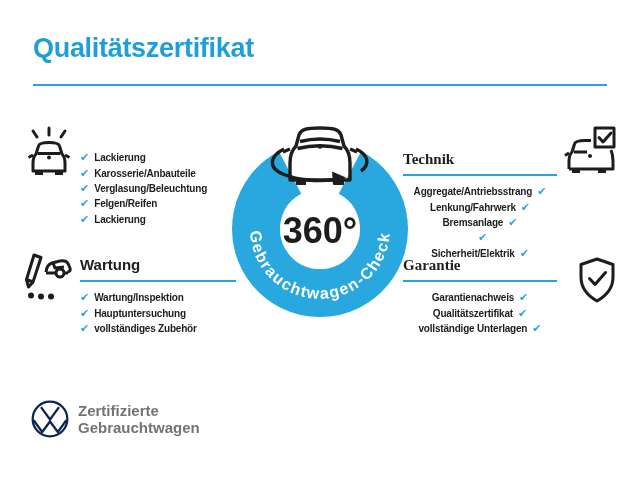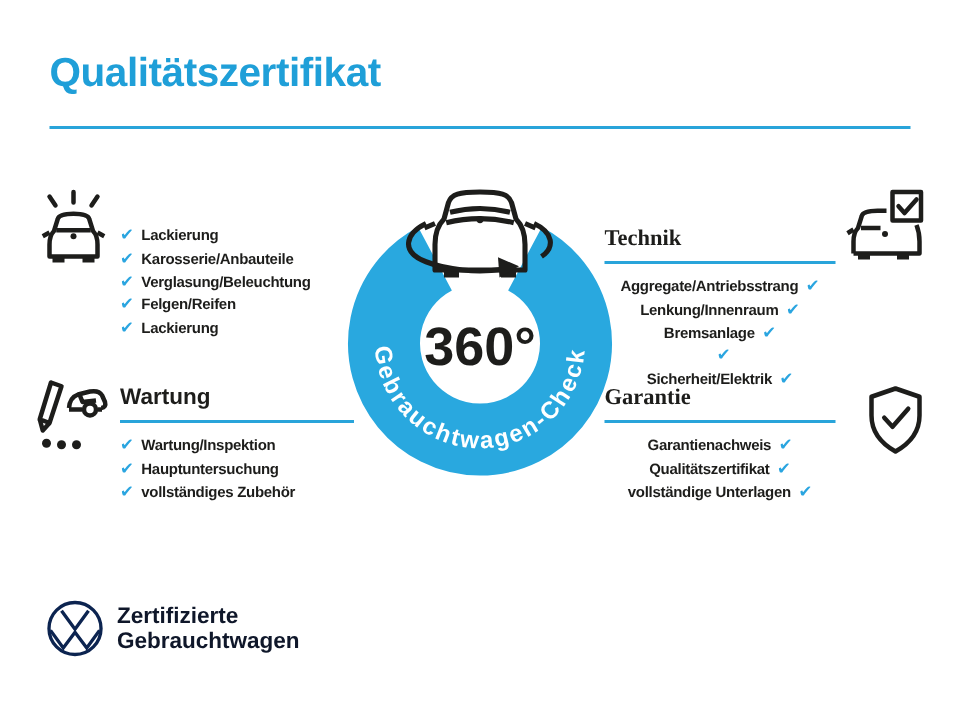--- a/index.html
+++ b/index.html
@@ -39,21 +39,21 @@
   .ring-text{font-family:"Liberation Sans", sans-serif;font-size:16px;font-weight:700;
              fill:#ffffff;letter-spacing:1.5px;}
   .degree-text{font-family:"Liberation Sans", sans-serif;font-size:36px;font-weight:700;
                fill:#1d1d1b;text-anchor:middle;}
   .car360{fill:none;stroke:#1d1d1b;stroke-width:3.4;stroke-linejoin:round;}
 
   
   .footer-logo{position:absolute;left:30px;top:399px;}
   .vw{fill:none;stroke:#0c2450;stroke-width:2.7;}
   .footer-text{position:absolute;left:78px;top:402px;font-size:15px;line-height:17px;
-               font-weight:700;color:#0f172a;}
+               font-weight:700;color:#737373;}
 </style>
 </head>
 <body>
 
 <div class="canvas">
 
   <h1 class="page-title">Qualitätszertifikat</h1>
   <div class="title-rule"></div>
 
   <svg class="corner-icon" style="left:24px;top:126px;" width="50" height="52" viewBox="0 0 50 52">
@@ -115,21 +115,21 @@
       </div>
   </div>
 
   <div class="quad quad-right top-quad">
     <h2>Technik</h2>
     <div class="row">
         <span class="label">Aggregate/Antriebsstrang</span>
         <span class="check">✔</span>
       </div>
     <div class="row">
-        <span class="label">Lenkung/Innenraum</span>
+        <span class="label">Lenkung/Fahrwerk</span>
         <span class="check">✔</span>
       </div>
     <div class="row">
         <span class="label">Bremsanlage</span>
         <span class="check">✔</span>
       </div>
     <div class="row">
         <span class="check">✔</span>
       </div>
     <div class="row">

